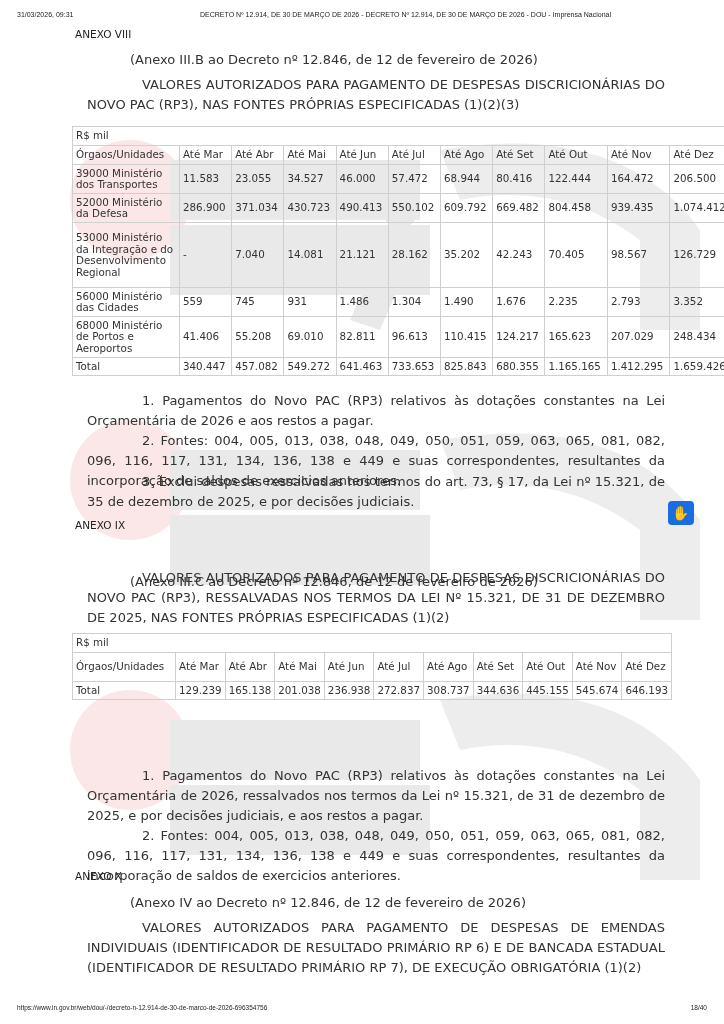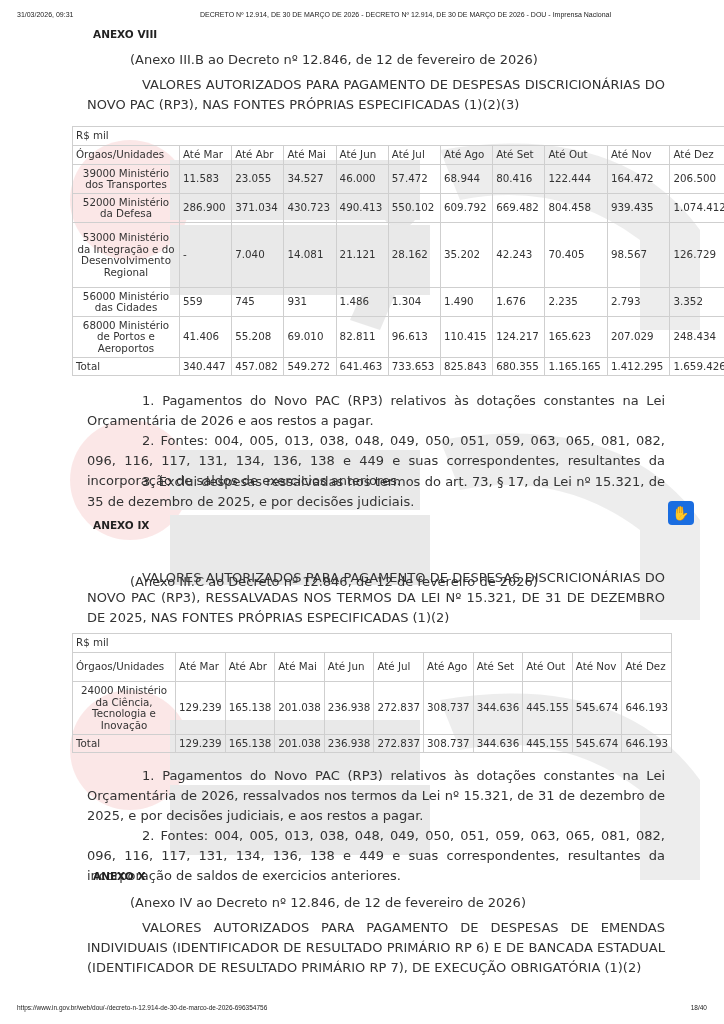--- a/index.html
+++ b/index.html
@@ -20,38 +20,38 @@
   }
   .print-footer .url { position: absolute; left: 17px; }
   .print-footer .page { position: absolute; right: 17px; }
 
   .watermark {
     position: absolute; pointer-events: none; z-index: 0;
   }
   .content { position: absolute; left: 0; top: 0; width: 724px; z-index: 1; }
 
   .annex-title {
-    position: absolute; left: 93px; font-weight: bold; font-size: 10.5px; color: #222;
+    position: absolute; left: 75px; font-weight: normal; font-size: 10.5px; color: #222;
   }
   .para {
     position: absolute; left: 75px; width: 578px; font-size: 13px; line-height: 20px;
     text-align: justify; color: #333;
   }
   .para.indent { text-indent: 55px; margin-left: 12px; }
   .para.sub { left: 130px; width: 520px; }
 
   table.dou {
     position: absolute; border-collapse: collapse; font-size: 10.3px; color: #333;
     background: transparent;
   }
   table.dou td {
     border: 1px solid #cfcfcf; padding: 2px 3px; vertical-align: middle;
     line-height: 11.5px; white-space: nowrap;
   }
-  table.dou td.org { white-space: normal; text-align: center; }
+  table.dou td.org { white-space: normal; }
   table.dou td.wrap { white-space: normal; }
   table.dou tr.unit td { border-right: none; }
   #t1 { left: 72px; top: 126px; width: 660px; }
   #t1 td:last-child { border-right: none; }
   #t2 { left: 72px; top: 633px; width: 600px; }
 
   .libras-btn {
     position: absolute; left: 668px; top: 501px; width: 26px; height: 24px;
     background: #1a6de0; border-radius: 4px; display: flex; align-items: center; justify-content: center;
     color: #fff; font-size: 14px; z-index: 3;
@@ -214,33 +214,20 @@
       <td>Até Mai</td>
       <td>Até Jun</td>
       <td>Até Jul</td>
       <td>Até Ago</td>
       <td>Até Set</td>
       <td class="wrap" style="width:36px">Até Out</td>
       <td class="wrap" style="width:36px">Até Nov</td>
       <td class="wrap" style="width:36px">Até Dez</td>
     </tr>
     <tr>
-      <td class="org" style="height:48px">24000 Ministério da Ciência, Tecnologia e Inovação</td>
-      <td>129.239</td>
-      <td>165.138</td>
-      <td>201.038</td>
-      <td>236.938</td>
-      <td>272.837</td>
-      <td>308.737</td>
-      <td>344.636</td>
-      <td>445.155</td>
-      <td>545.674</td>
-      <td>646.193</td>
-    </tr>
-    <tr>
       <td style="height:13px">Total</td>
       <td>129.239</td>
       <td>165.138</td>
       <td>201.038</td>
       <td>236.938</td>
       <td>272.837</td>
       <td>308.737</td>
       <td>344.636</td>
       <td>445.155</td>
       <td>545.674</td>

